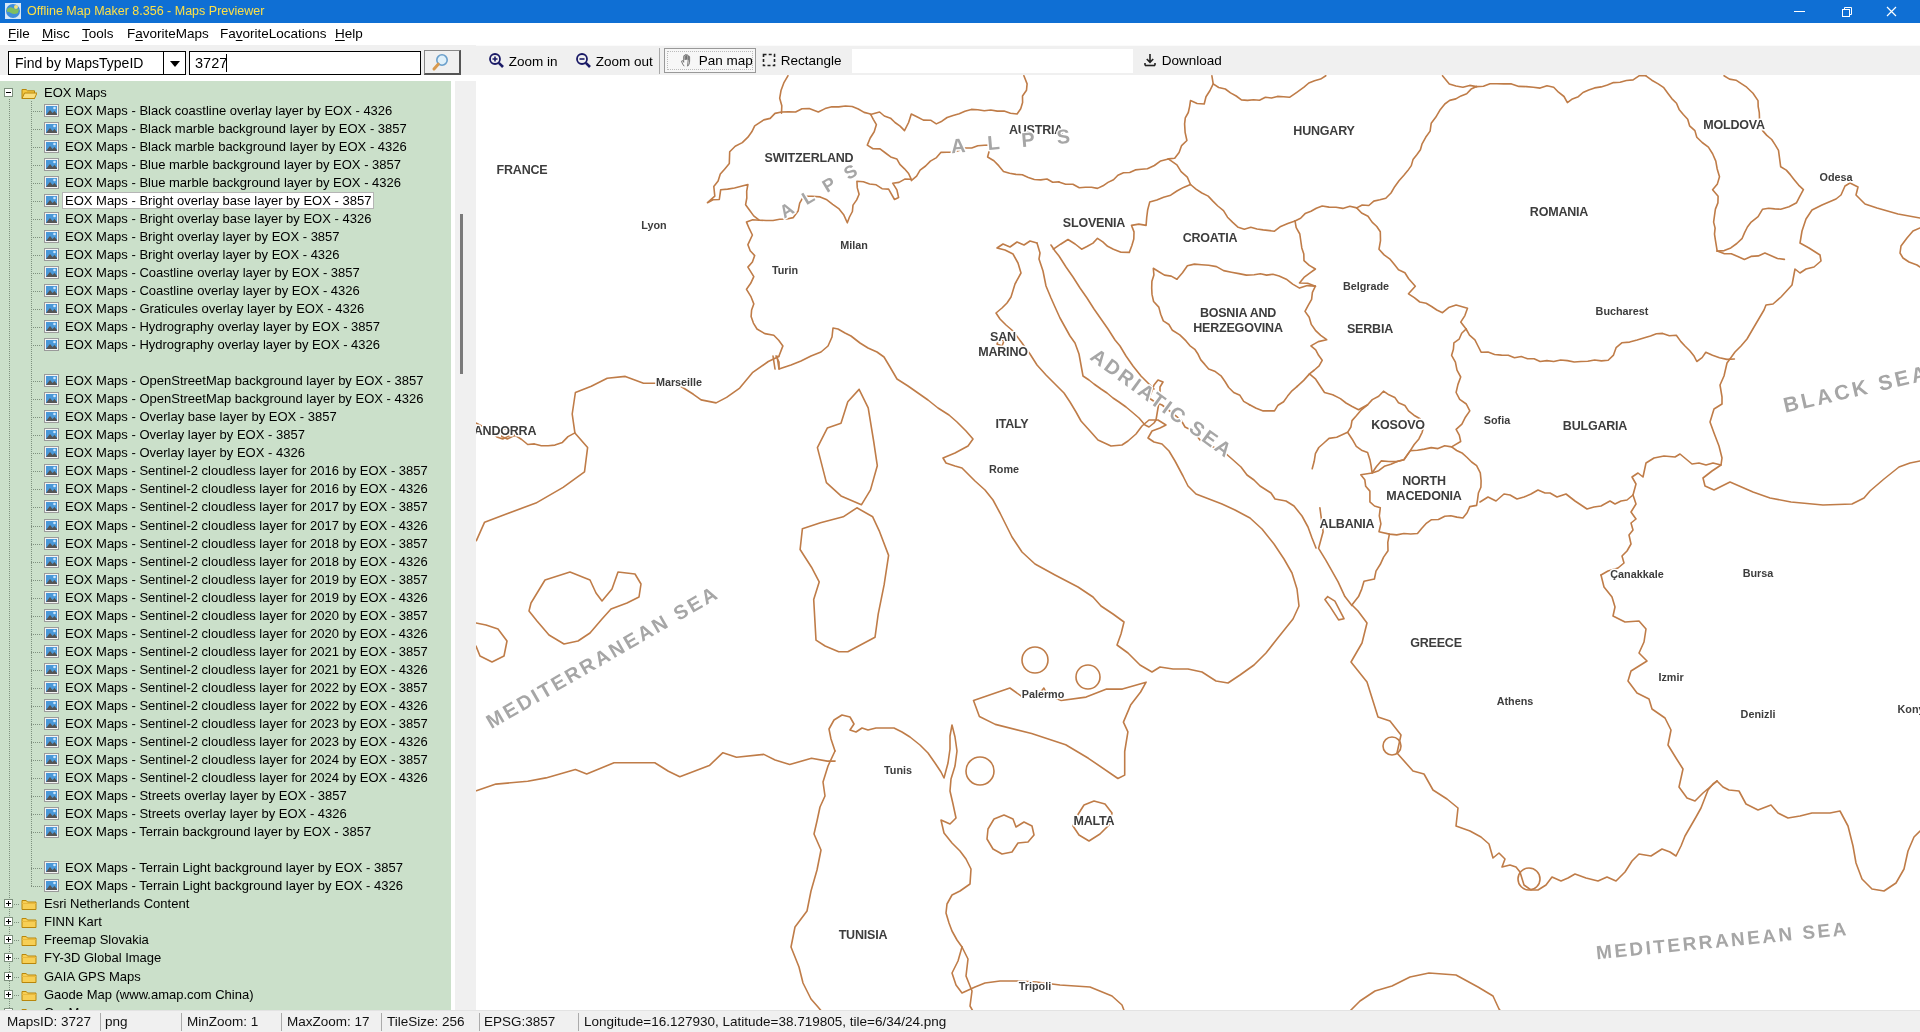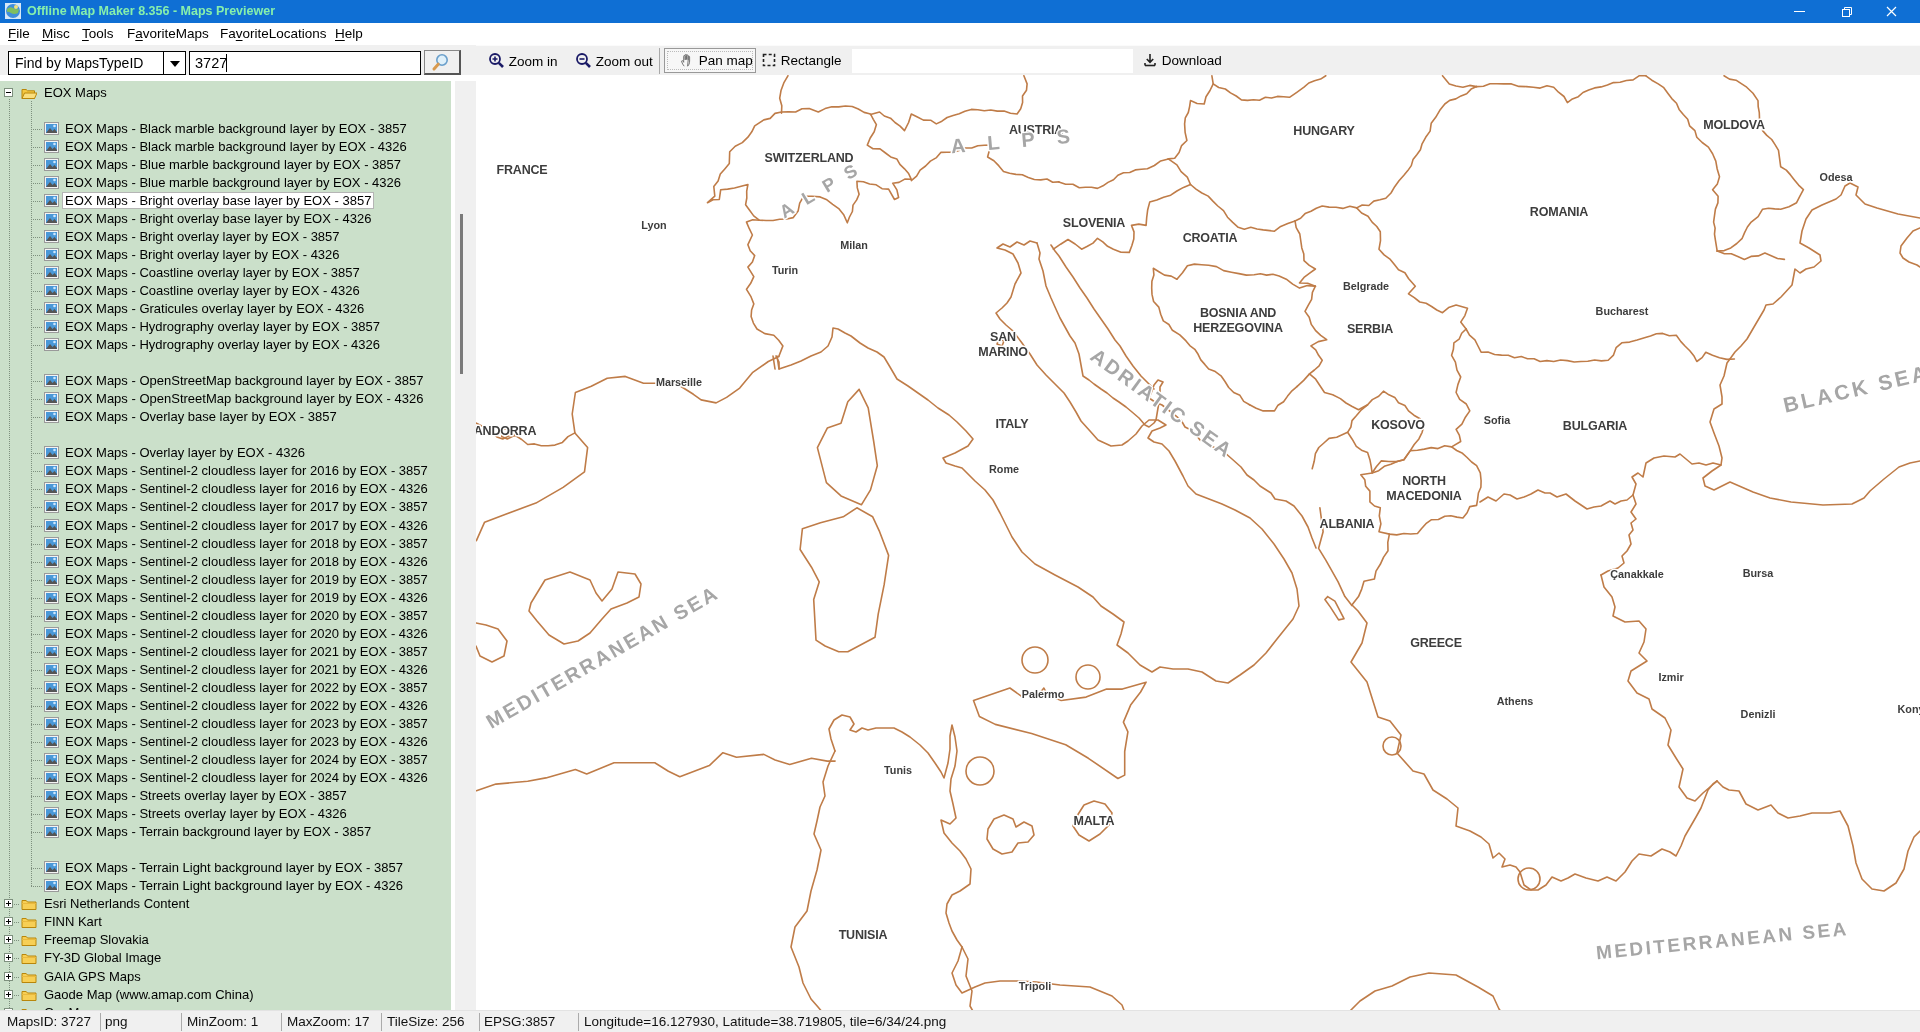--- a/index.html
+++ b/index.html
@@ -1,19 +1,19 @@
 <!DOCTYPE html>
 <html><head><meta charset="utf-8">
 <style>
 * { margin:0; padding:0; box-sizing:border-box; }
 html,body { width:1920px; height:1032px; overflow:hidden;
   font-family:"Liberation Sans", sans-serif; background:#fff; }
 #titlebar { position:absolute; left:0; top:0; width:1920px; height:23px; background:#0f6fd4; }
 #titlebar .ticon { position:absolute; left:5px; top:3px; }
-#titlebar .ttitle { position:absolute; left:27px; top:4px; color:#86efac; font-size:12.5px;font-weight:bold; }
+#titlebar .ttitle { position:absolute; left:27px; top:4px; color:#fde047; font-size:12.5px; }
 .wbtn { position:absolute; top:0; height:23px; width:46px; }
 #menubar { position:absolute; left:0; top:23px; width:1920px; height:22px; background:#fff; }
 #menubar span { position:absolute; top:3px; font-size:13.5px; color:#000; }
 #menubar u { text-decoration:underline; text-underline-offset:2px; }
 #toolbar { position:absolute; left:0; top:45px; width:1920px; height:30px; background:#f0f0f0; }
 #rtool { position:absolute; left:476px; top:0; width:1444px; height:30px; background:#f0f0f0; border-top:1px solid #fbfbfb; }
 #combo { position:absolute; left:8px; top:6px; width:178px; height:24px; background:#fff; border:1px solid #000; }
 #combo .ctext { position:absolute; left:6px; top:3px; font-size:14px; }
 #combo .carrow { position:absolute; right:0; top:0; width:22px; height:22px; border-left:1px solid #000; }
 #combo .carrow:after { content:""; position:absolute; left:6px; top:9px; border:5px solid transparent; border-top:6px solid #000; }
@@ -151,20 +151,27 @@
 <div id="treerows" style="position:absolute;left:0;top:0;width:451px;height:1010px;overflow:hidden">
 <div class="trow" style="top:83.5px">
 <span class="ebox" style="left:4px">
         <span class="minus"></span>
       </span>
 <svg class="fold" style="left:21px" viewBox="0 0 16 13">
         <use href="#folderico"></use>
       </svg>
 <span class="ttext" style="left:44px">EOX Maps</span>
     </div>
+<div class="trow" style="top:101.5px">
+<span class="hdot" style="left:31px;width:11px"></span>
+<svg class="iico" style="left:44px" viewBox="0 0 15 15">
+        <use href="#imgico"></use>
+      </svg>
+<span class="ttext" style="left:65px">EOX Maps - Black coastline overlay layer by EOX - 4326</span>
+    </div>
 <div class="trow" style="top:119.6px">
 <span class="hdot" style="left:31px;width:11px"></span>
 <svg class="iico" style="left:44px" viewBox="0 0 15 15">
         <use href="#imgico"></use>
       </svg>
 <span class="ttext" style="left:65px">EOX Maps - Black marble background layer by EOX - 3857</span>
     </div>
 <div class="trow" style="top:137.6px">
 <span class="hdot" style="left:31px;width:11px"></span>
 <svg class="iico" style="left:44px" viewBox="0 0 15 15">
@@ -262,20 +269,27 @@
         <use href="#imgico"></use>
       </svg>
 <span class="ttext" style="left:65px">EOX Maps - OpenStreetMap background layer by EOX - 4326</span>
     </div>
 <div class="trow" style="top:408.2px">
 <span class="hdot" style="left:31px;width:11px"></span>
 <svg class="iico" style="left:44px" viewBox="0 0 15 15">
         <use href="#imgico"></use>
       </svg>
 <span class="ttext" style="left:65px">EOX Maps - Overlay base layer by EOX - 3857</span>
+    </div>
+<div class="trow" style="top:426.3px">
+<span class="hdot" style="left:31px;width:11px"></span>
+<svg class="iico" style="left:44px" viewBox="0 0 15 15">
+        <use href="#imgico"></use>
+      </svg>
+<span class="ttext" style="left:65px">EOX Maps - Overlay layer by EOX - 3857</span>
     </div>
 <div class="trow" style="top:444.3px">
 <span class="hdot" style="left:31px;width:11px"></span>
 <svg class="iico" style="left:44px" viewBox="0 0 15 15">
         <use href="#imgico"></use>
       </svg>
 <span class="ttext" style="left:65px">EOX Maps - Overlay layer by EOX - 4326</span>
     </div>
 <div class="trow" style="top:462.3px">
 <span class="hdot" style="left:31px;width:11px"></span>

